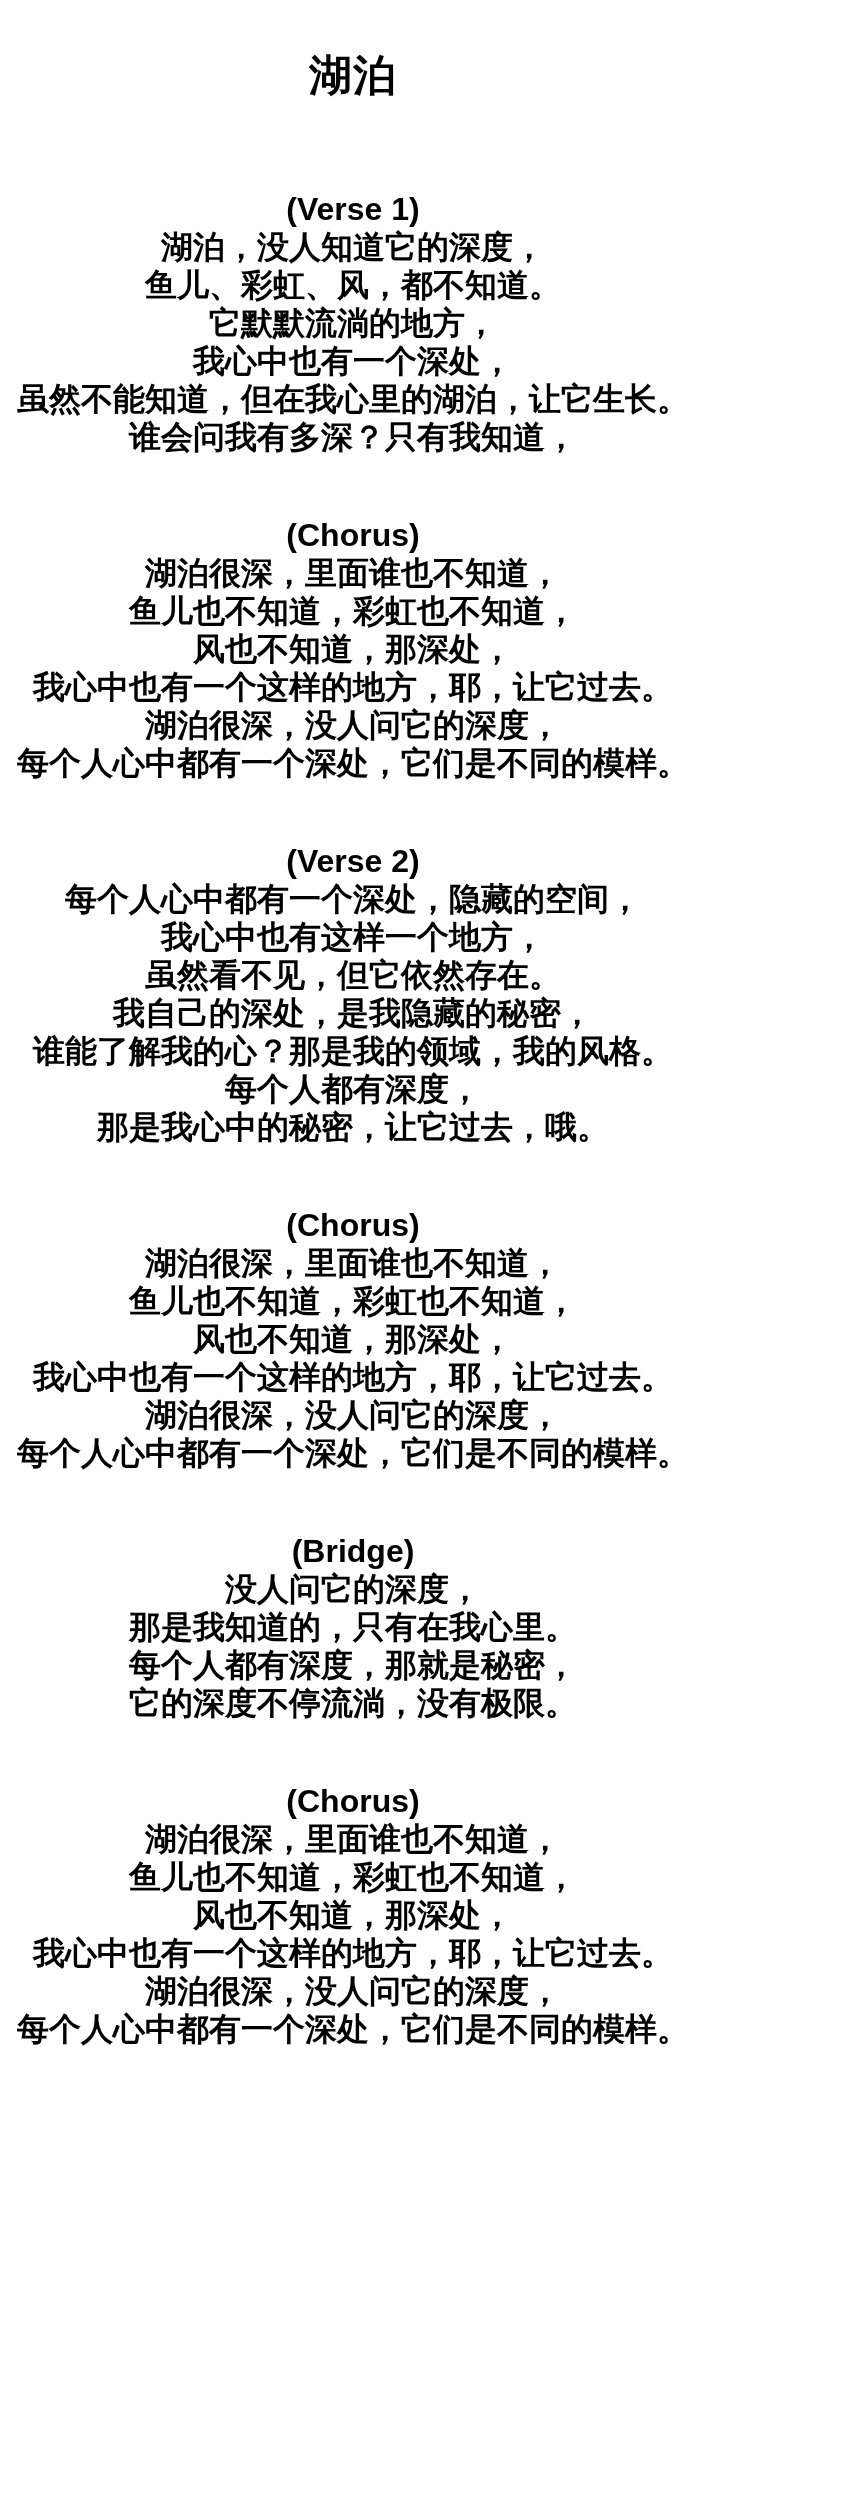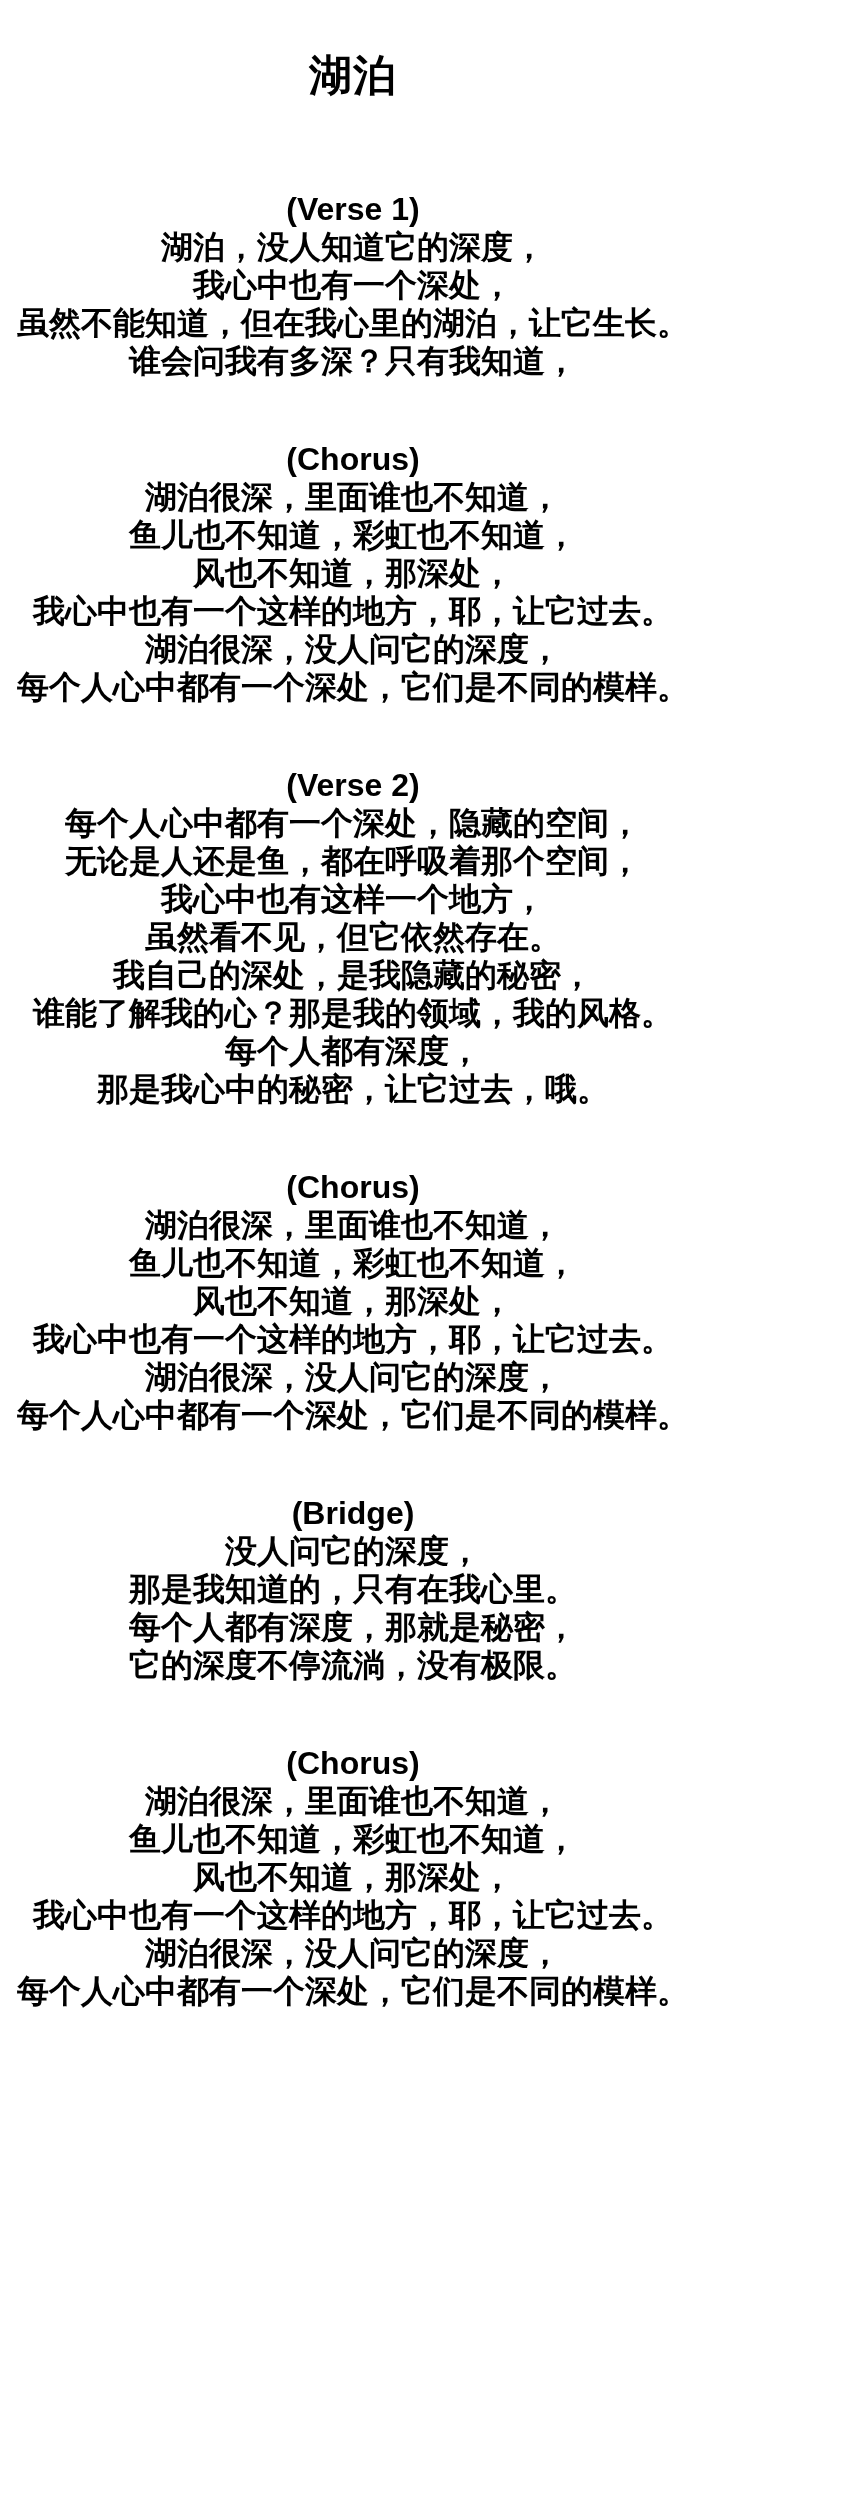--- a/index.html
+++ b/index.html
@@ -41,37 +41,38 @@
 </style>
 </head>
 <body>
 
 <div class="doc">
   <h1 class="doc-title">湖泊</h1>
   <div id="sections">
       <section class="lyrics-section">
         <p class="section-label">(Verse 1)</p>
         <p class="lyric-line">湖泊，没人知道它的深度，</p>
+        <p class="lyric-line">鱼儿、彩虹、风，都不知道。</p>
+        <p class="lyric-line">它默默流淌的地方，</p>
         <p class="lyric-line">我心中也有一个深处，</p>
         <p class="lyric-line">虽然不能知道，但在我心里的湖泊，让它生长。</p>
         <p class="lyric-line">谁会问我有多深？只有我知道，</p>
       </section>
       <section class="lyrics-section">
         <p class="section-label">(Chorus)</p>
         <p class="lyric-line">湖泊很深，里面谁也不知道，</p>
         <p class="lyric-line">鱼儿也不知道，彩虹也不知道，</p>
         <p class="lyric-line">风也不知道，那深处，</p>
         <p class="lyric-line">我心中也有一个这样的地方，耶，让它过去。</p>
         <p class="lyric-line">湖泊很深，没人问它的深度，</p>
         <p class="lyric-line">每个人心中都有一个深处，它们是不同的模样。</p>
       </section>
       <section class="lyrics-section">
         <p class="section-label">(Verse 2)</p>
         <p class="lyric-line">每个人心中都有一个深处，隐藏的空间，</p>
-        <p class="lyric-line">无论是人还是鱼，都在呼吸着那个空间，</p>
         <p class="lyric-line">我心中也有这样一个地方，</p>
         <p class="lyric-line">虽然看不见，但它依然存在。</p>
         <p class="lyric-line">我自己的深处，是我隐藏的秘密，</p>
         <p class="lyric-line">谁能了解我的心？那是我的领域，我的风格。</p>
         <p class="lyric-line">每个人都有深度，</p>
         <p class="lyric-line">那是我心中的秘密，让它过去，哦。</p>
       </section>
       <section class="lyrics-section">
         <p class="section-label">(Chorus)</p>
         <p class="lyric-line">湖泊很深，里面谁也不知道，</p>

